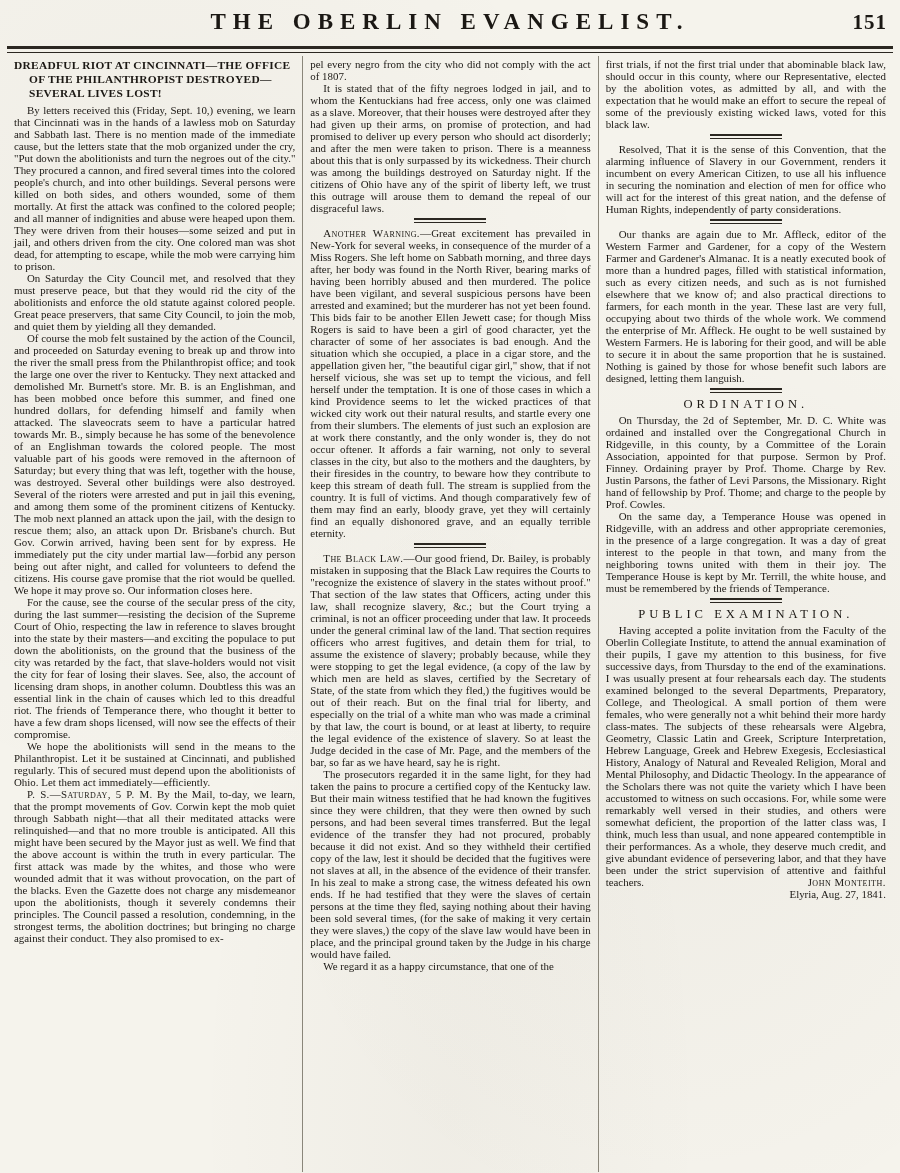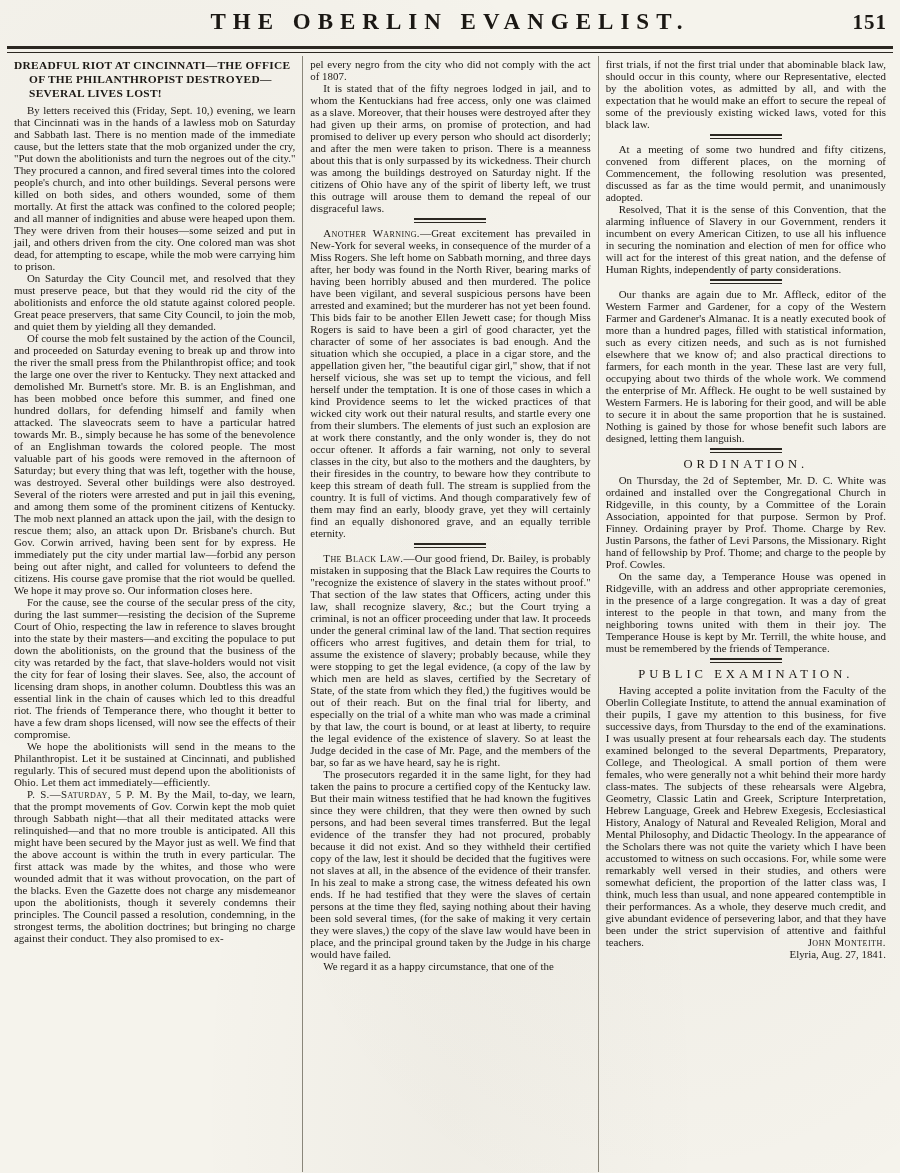--- a/index.html
+++ b/index.html
@@ -90,21 +90,20 @@
         <div class="rule"></div>
         <p class="para"><span class="lead">Another Warning.—</span><span>Great excitement has prevailed in New-York for several weeks, in consequence of the murder of a Miss Rogers. She left home on Sabbath morning, and three days after, her body was found in the North River, bearing marks of having been horribly abused and then murdered. The police have been vigilant, and several suspicious persons have been arrested and examined; but the murderer has not yet been found. This bids fair to be another Ellen Jewett case; for though Miss Rogers is said to have been a girl of good character, yet the character of some of her associates is bad enough. And the situation which she occupied, a place in a cigar store, and the appellation given her, "the beautiful cigar girl," show, that if not herself vicious, she was set up to tempt the vicious, and fell herself under the temptation. It is one of those cases in which a kind Providence seems to let the wicked practices of that wicked city work out their natural results, and startle every one from their slumbers. The elements of just such an explosion are at work there constantly, and the only wonder is, they do not occur oftener. It affords a fair warning, not only to several classes in the city, but also to the mothers and the daughters, by their firesides in the country, to beware how they contribute to keep this stream of death full. The stream is supplied from the country. It is full of victims. And though comparatively few of them may find an early, bloody grave, yet they will certainly find an equally dishonored grave, and an equally terrible eternity.</span></p>
         <div class="rule"></div>
         <p class="para"><span class="lead">The Black Law.—</span><span>Our good friend, Dr. Bailey, is probably mistaken in supposing that the Black Law requires the Courts to "recognize the existence of slavery in the states without proof." That section of the law states that Officers, acting under this law, shall recognize slavery, &amp;c.; but the Court trying a criminal, is not an officer proceeding under that law. It proceeds under the general criminal law of the land. That section requires officers who arrest fugitives, and detain them for trial, to assume the existence of slavery; probably because, while they were stopping to get the legal evidence, (a copy of the law by which men are held as slaves, certified by the Secretary of State, of the state from which they fled,) the fugitives would be out of their reach. But on the final trial for liberty, and especially on the trial of a white man who was made a criminal by that law, the court is bound, or at least at liberty, to require the legal evidence of the existence of slavery. So at least the Judge decided in the case of Mr. Page, and the members of the bar, so far as we have heard, say he is right.</span></p>
         <p class="para"><span>The prosecutors regarded it in the same light, for they had taken the pains to procure a certified copy of the Kentucky law. But their main witness testified that he had known the fugitives since they were children, that they were then owned by such persons, and had been several times transferred. But the legal evidence of the transfer they had not procured, probably because it did not exist. And so they withheld their certified copy of the law, lest it should be decided that the fugitives were not slaves at all, in the absence of the evidence of their transfer. In his zeal to make a strong case, the witness defeated his own ends. If he had testified that they were the slaves of certain persons at the time they fled, saying nothing about their having been sold several times, (for the sake of making it very certain they were slaves,) the copy of the slave law would have been in place, and the principal ground taken by the Judge in his charge would have failed.</span></p>
         <p class="para"><span>We regard it as a happy circumstance, that one of the</span></p>
       </div>
       <div class="col">
         <p class="para cont"><span>first trials, if not the first trial under that abominable black law, should occur in this county, where our Representative, elected by the abolition votes, as admitted by all, and with the expectation that he would make an effort to secure the repeal of some of the previously existing wicked laws, voted for this black law.</span></p>
         <div class="rule"></div>
-        <p class="para"><span>At a meeting of some two hundred and fifty citizens, convened from different places, on the morning of Commencement, the following resolution was presented, discussed as far as the time would permit, and unanimously adopted.</span></p>
         <p class="para"><span>Resolved, That it is the sense of this Convention, that the alarming influence of Slavery in our Government, renders it incumbent on every American Citizen, to use all his influence in securing the nomination and election of men for office who will act for the interest of this great nation, and the defense of Human Rights, independently of party considerations.</span></p>
         <div class="rule"></div>
         <p class="para"><span>Our thanks are again due to Mr. Affleck, editor of the Western Farmer and Gardener, for a copy of the Western Farmer and Gardener's Almanac. It is a neatly executed book of more than a hundred pages, filled with statistical information, such as every citizen needs, and such as is not furnished elsewhere that we know of; and also practical directions to farmers, for each month in the year. These last are very full, occupying about two thirds of the whole work. We commend the enterprise of Mr. Affleck. He ought to be well sustained by Western Farmers. He is laboring for their good, and will be able to secure it in about the same proportion that he is sustained. Nothing is gained by those for whose benefit such labors are designed, letting them languish.</span></p>
         <div class="rule"></div>
         <p class="section-title"><span>ORDINATION.</span></p>
         <p class="para"><span>On Thursday, the 2d of September, Mr. D. C. White was ordained and installed over the Congregational Church in Ridgeville, in this county, by a Committee of the Lorain Association, appointed for that purpose. Sermon by Prof. Finney. Ordaining prayer by Prof. Thome. Charge by Rev. Justin Parsons, the father of Levi Parsons, the Missionary. Right hand of fellowship by Prof. Thome; and charge to the people by Prof. Cowles.</span></p>
         <p class="para"><span>On the same day, a Temperance House was opened in Ridgeville, with an address and other appropriate ceremonies, in the presence of a large congregation. It was a day of great interest to the people in that town, and many from the neighboring towns united with them in their joy. The Temperance House is kept by Mr. Terrill, the white house, and must be remembered by the friends of Temperance.</span></p>
         <div class="rule"></div>
         <p class="section-title"><span>PUBLIC EXAMINATION.</span></p>
         <p class="para"><span>Having accepted a polite invitation from the Faculty of the Oberlin Collegiate Institute, to attend the annual examination of their pupils, I gave my attention to this business, for five successive days, from Thursday to the end of the examinations. I was usually present at four rehearsals each day. The students examined belonged to the several Departments, Preparatory, College, and Theological. A small portion of them were females, who were generally not a whit behind their more hardy class-mates. The subjects of these rehearsals were Algebra, Geometry, Classic Latin and Greek, Scripture Interpretation, Hebrew Language, Greek and Hebrew Exegesis, Ecclesiastical History, Analogy of Natural and Revealed Religion, Moral and Mental Philosophy, and Didactic Theology. In the appearance of the Scholars there was not quite the variety which I have been accustomed to witness on such occasions. For, while some were remarkably well versed in their studies, and others were somewhat deficient, the proportion of the latter class was, I think, much less than usual, and none appeared contemptible in their performances. As a whole, they deserve much credit, and give abundant evidence of persevering labor, and that they have been under the strict supervision of attentive and faithful teachers.</span><span class="sig">John Monteith.</span></p>

